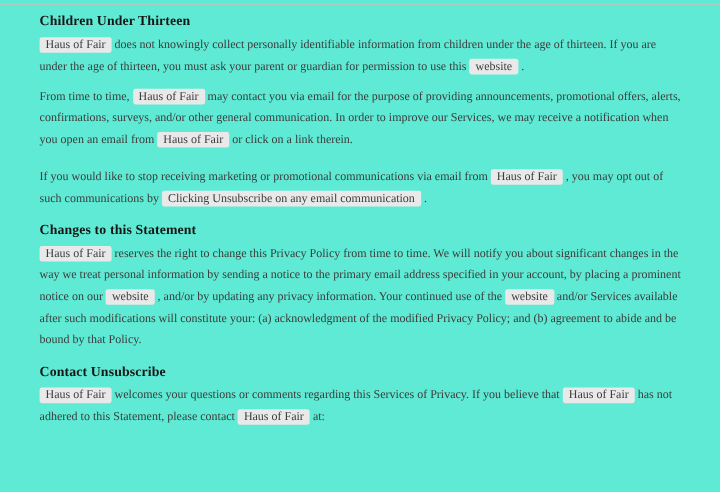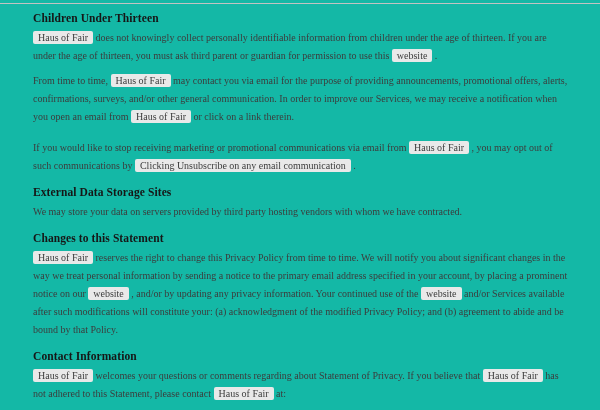--- a/index.html
+++ b/index.html
@@ -6,21 +6,21 @@
   html, body {
     margin: 0;
     padding: 0;
     background: #ffffff;
     font-family: "Liberation Serif", "DejaVu Serif", serif;
   }
   .page {
     position: relative;
     width: 600px;
     height: 410px;
-    background: #14b8a6;
+    background: #5eead4;
     overflow: hidden;
   }
   .top-rule {
     border-top: 1px solid #c2c2c2;
     margin-top: 3px;
     height: 0;
   }
   .content {
     padding: 5px 32px 0 33px;
   }
@@ -49,32 +49,28 @@
   }
 </style>
 </head>
 <body>
 
 <div class="page">
   <div class="top-rule"></div>
   <div class="content" id="sections">
       <section>
         <h3>Children Under Thirteen</h3>
-        <p><span class="token">Haus of Fair</span><span> does not knowingly collect personally identifiable information from children under the age of thirteen. If you are under the age of thirteen, you must ask third parent or guardian for permission to use this </span><span class="token">website</span><span> .</span></p>
+        <p><span class="token">Haus of Fair</span><span> does not knowingly collect personally identifiable information from children under the age of thirteen. If you are under the age of thirteen, you must ask your parent or guardian for permission to use this </span><span class="token">website</span><span> .</span></p>
       </section>
       <section>
         <p><span>From time to time, </span><span class="token">Haus of Fair</span><span> may contact you via email for the purpose of providing announcements, promotional offers, alerts, confirmations, surveys, and/or other general communication. In order to improve our Services, we may receive a notification when you open an email from </span><span class="token">Haus of Fair</span><span> or click on a link therein.</span></p>
         <p><span>If you would like to stop receiving marketing or promotional communications via email from </span><span class="token">Haus of Fair</span><span> , you may opt out of such communications by </span><span class="token">Clicking Unsubscribe on any email communication</span><span> .</span></p>
       </section>
       <section>
-        <h3>External Data Storage Sites</h3>
-        <p><span>We may store your data on servers provided by third party hosting vendors with whom we have contracted.</span></p>
-      </section>
-      <section>
         <h3>Changes to this Statement</h3>
         <p><span class="token">Haus of Fair</span><span> reserves the right to change this Privacy Policy from time to time. We will notify you about significant changes in the way we treat personal information by sending a notice to the primary email address specified in your account, by placing a prominent notice on our </span><span class="token">website</span><span> , and/or by updating any privacy information. Your continued use of the </span><span class="token">website</span><span> and/or Services available after such modifications will constitute your: (a) acknowledgment of the modified Privacy Policy; and (b) agreement to abide and be bound by that Policy.</span></p>
       </section>
       <section>
-        <h3>Contact Information</h3>
-        <p><span class="token">Haus of Fair</span><span> welcomes your questions or comments regarding about Statement of Privacy. If you believe that </span><span class="token">Haus of Fair</span><span> has not adhered to this Statement, please contact </span><span class="token">Haus of Fair</span><span> at:</span></p>
+        <h3>Contact Unsubscribe</h3>
+        <p><span class="token">Haus of Fair</span><span> welcomes your questions or comments regarding this Services of Privacy. If you believe that </span><span class="token">Haus of Fair</span><span> has not adhered to this Statement, please contact </span><span class="token">Haus of Fair</span><span> at:</span></p>
       </section>
     </div>
 </div>
 
 </body></html>

